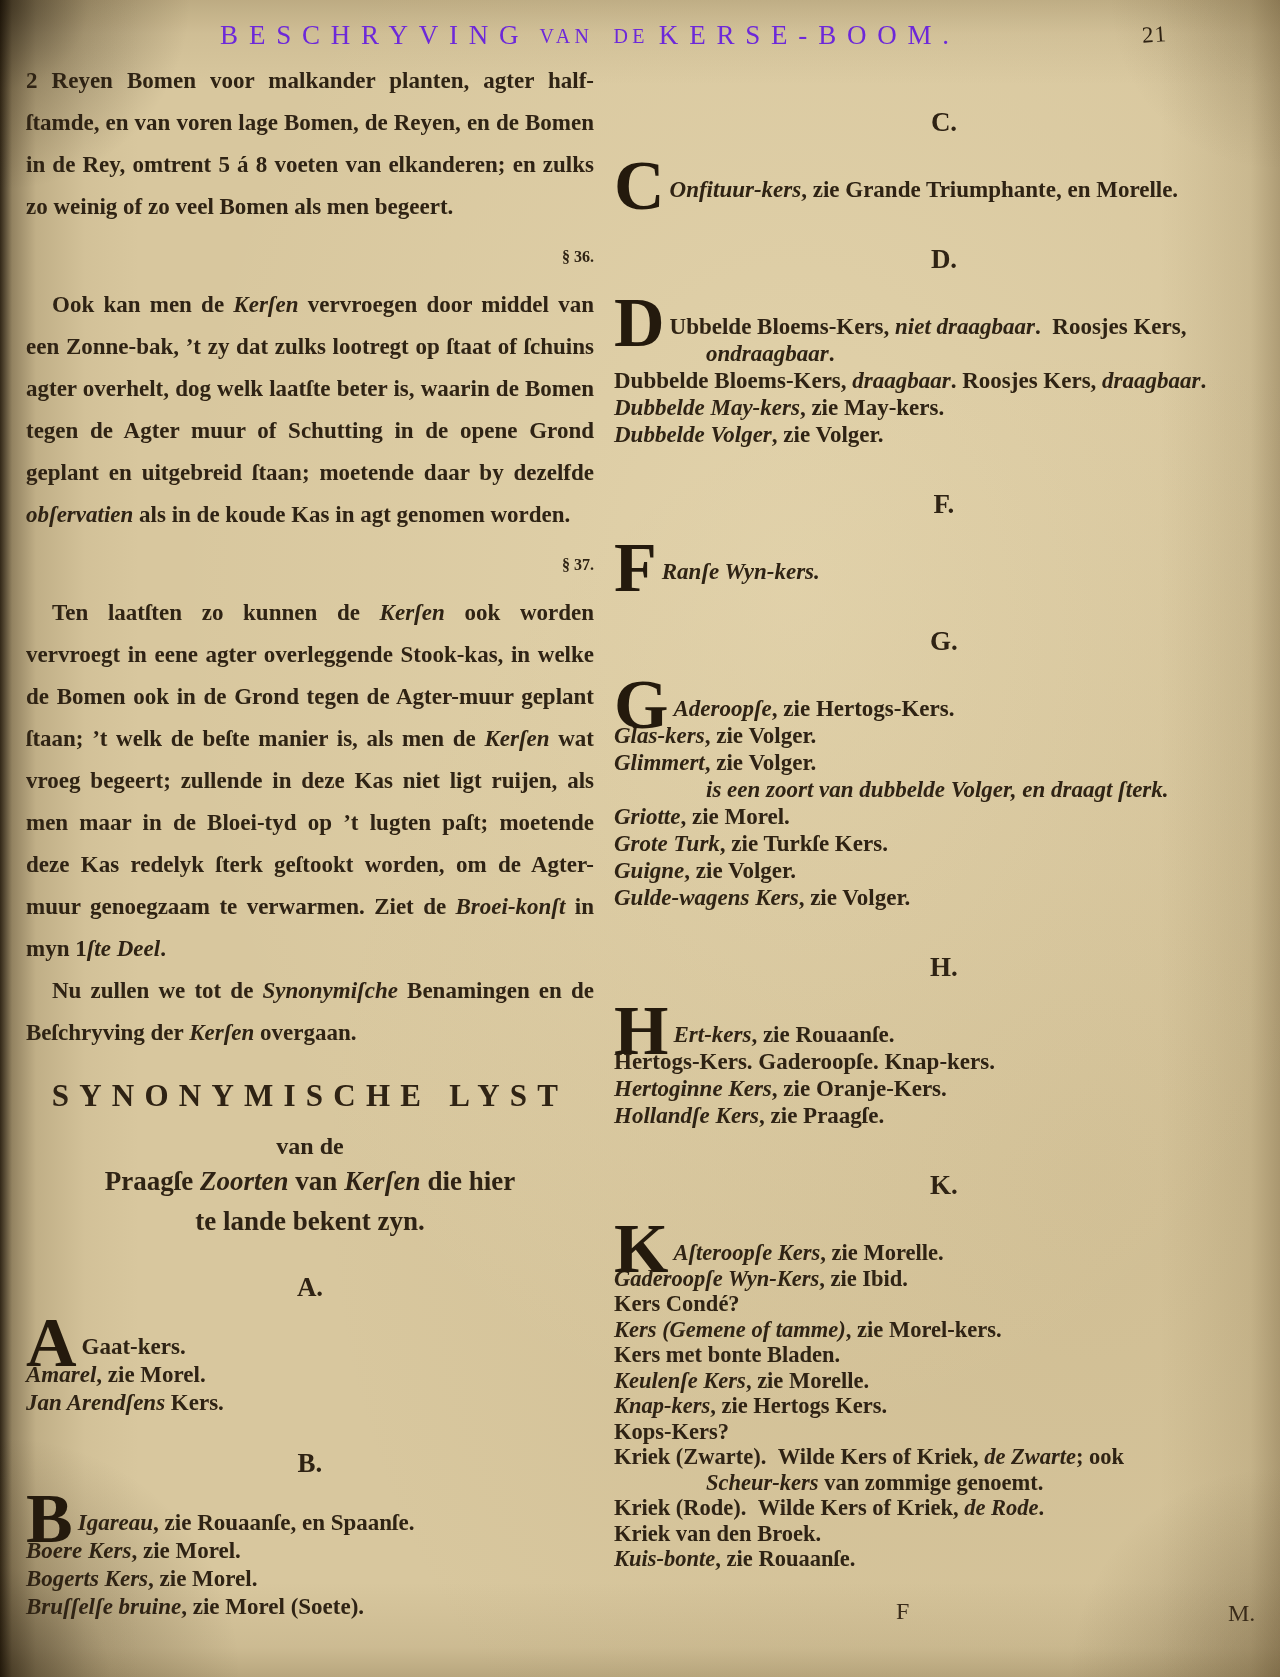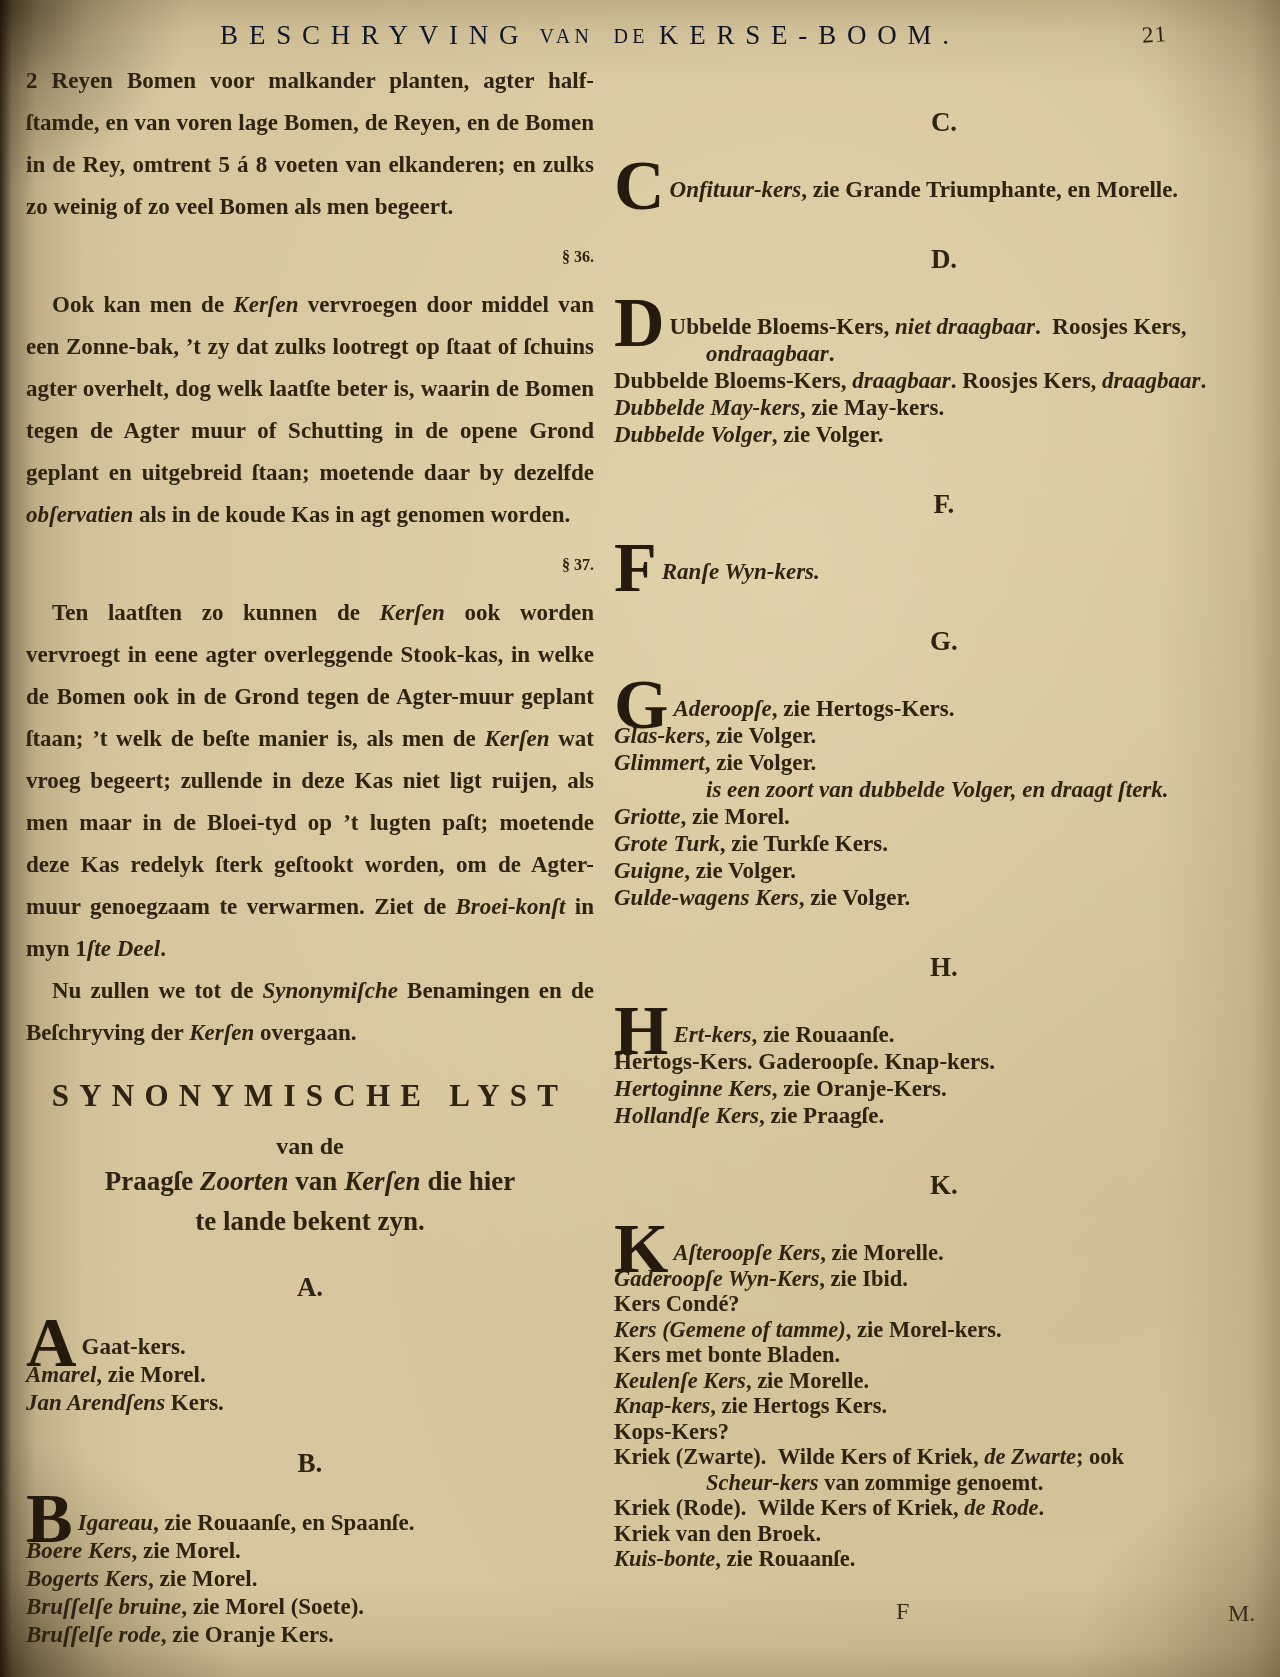--- a/index.html
+++ b/index.html
@@ -15,21 +15,21 @@
       radial-gradient(circle at 100% 0%, rgba(80,62,30,0.22), transparent 170px),
       linear-gradient(90deg, rgba(26,17,5,0.88) 0px, rgba(62,47,22,0.45) 12px, rgba(97,78,42,0.20) 36px, rgba(120,100,60,0.06) 85px, rgba(0,0,0,0) 140px),
       linear-gradient(270deg, rgba(104,84,48,0.38) 0px, rgba(120,100,60,0.16) 30px, rgba(0,0,0,0) 120px),
       linear-gradient(180deg, rgba(120,100,60,0.28) 0px, rgba(130,110,70,0.10) 34px, rgba(0,0,0,0) 85px),
       linear-gradient(0deg, rgba(110,90,50,0.30) 0px, rgba(120,100,60,0.12) 30px, rgba(0,0,0,0) 95px),
       radial-gradient(ellipse at 62% 35%, rgba(248,236,200,0.30), rgba(0,0,0,0) 55%),
       radial-gradient(ellipse at 85% 70%, rgba(160,135,85,0.14), rgba(0,0,0,0) 50%);
   }
   .running-header{
     position:absolute;top:20px;left:60px;width:1060px;text-align:center;
-    font-size:27px;white-space:nowrap;color:#0f172a;
+    font-size:27px;white-space:nowrap;color:#6d28d9;
   }
   .running-header .main{letter-spacing:0.40em;}
   .running-header .small{font-size:20px;letter-spacing:0.22em;margin:0 10px;position:relative;top:-1px;}
   .page-number{position:absolute;top:22px;left:1142px;font-size:23px;letter-spacing:1px;color:#2e2213;transform:rotate(-4deg);}
   .col{position:absolute;top:0;font-weight:bold;}
   .col-left{left:26px;width:568px;padding-top:60px;}
   .col-right{left:614px;width:660px;padding-top:66px;}
   .para{font-size:23px;line-height:42px;text-align:justify;}
   .para.fi{text-indent:26px;}
   .secmark{text-align:right;font-size:16px;line-height:34px;margin-top:12px;margin-bottom:10px;}
@@ -74,21 +74,20 @@
       <div class="gline"><span class="cap">A</span><span>Gaat-kers.</span></div>
       <div class="gline"><span class="it">Amarel</span><span>, zie Morel.</span></div>
       <div class="gline"><span class="it">Jan Arendſens</span><span> Kers.</span></div>
     </div>
     <div class="letter-head">B.</div>
     <div class="group">
       <div class="gline"><span class="cap">B</span><span class="it">Igareau</span><span>, zie Rouaanſe, en Spaanſe.</span></div>
       <div class="gline"><span class="it">Boere Kers</span><span>, zie Morel.</span></div>
       <div class="gline"><span class="it">Bogerts Kers</span><span>, zie Morel.</span></div>
       <div class="gline"><span class="it">Bruſſelſe bruine</span><span>, zie Morel (Soete).</span></div>
-      <div class="gline"><span class="it">Bruſſelſe rode</span><span>, zie Oranje Kers.</span></div>
     </div>
   </div>
 <div class="col col-right">
     <div class="letter-head">C.</div>
     <div class="group">
       <div class="gline"><span class="cap">C</span><span class="it">Onfituur-kers</span><span>, zie Grande Triumphante, en Morelle.</span></div>
     </div>
     <div class="letter-head">D.</div>
     <div class="group">
       <div class="gline"><span class="cap">D</span><span>Ubbelde Bloems-Kers, </span><span class="it">niet draagbaar</span><span>. Roosjes Kers,</span></div>

